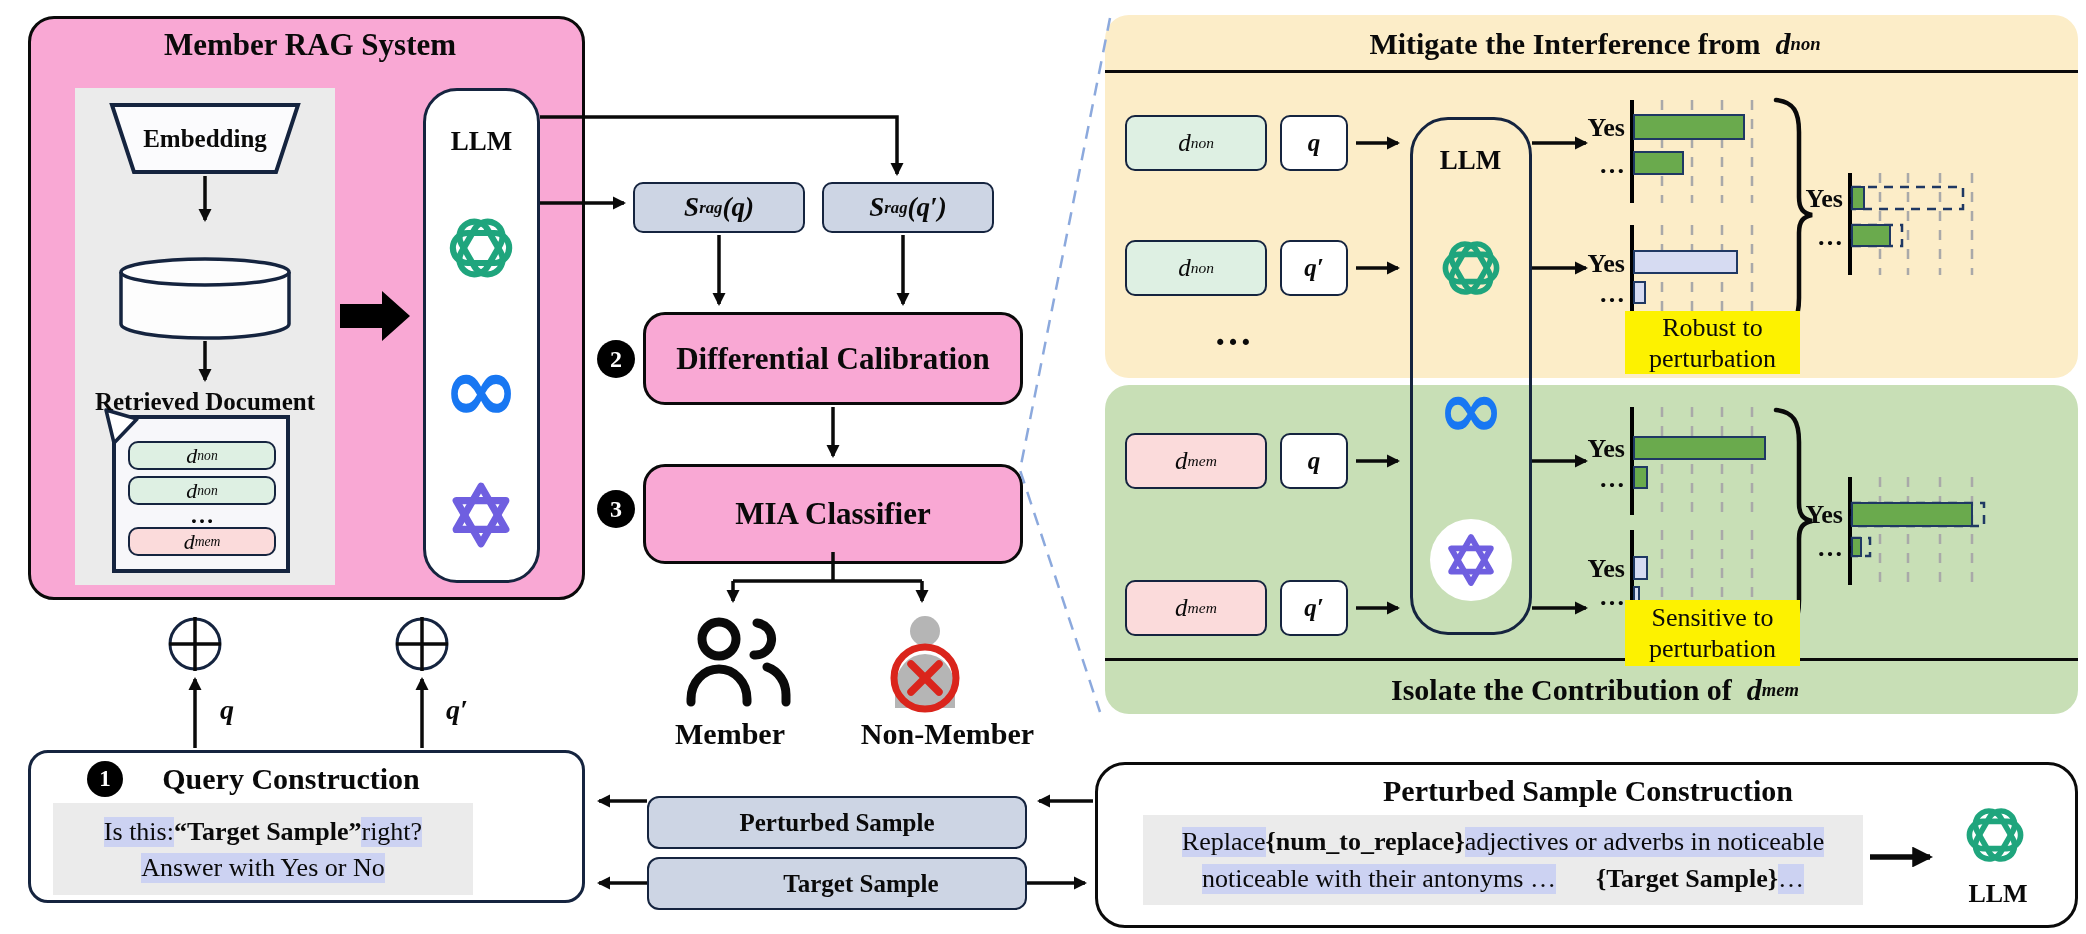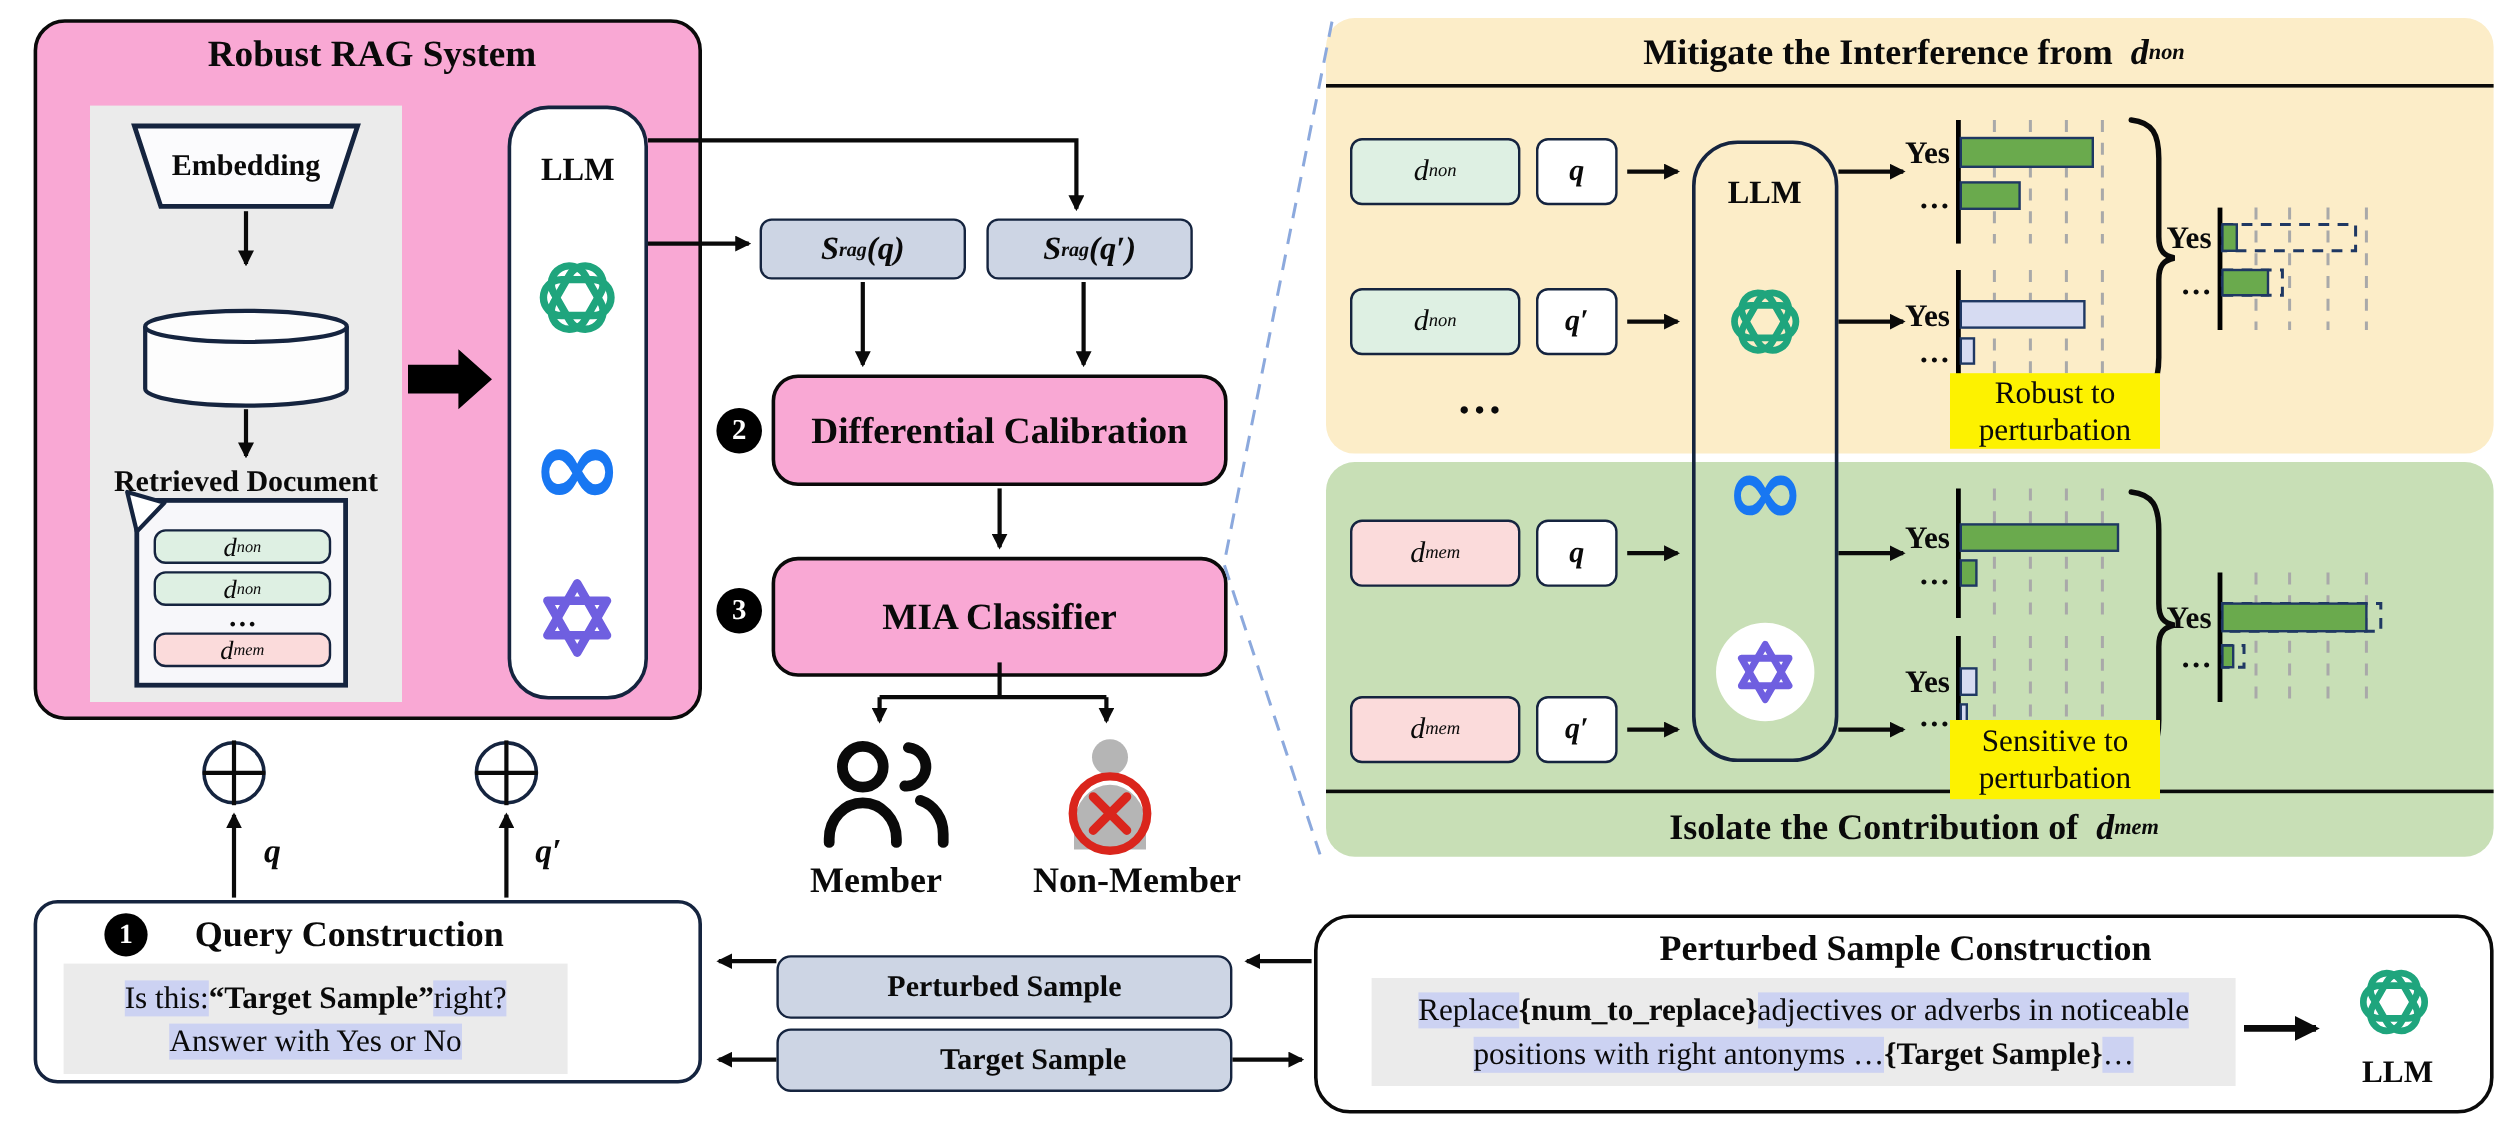--- a/index.html
+++ b/index.html
@@ -22,21 +22,21 @@
   #overlay{position:absolute;left:0;top:0;pointer-events:none;}
   .logo{position:absolute;pointer-events:none;}
   .meta{color:#1877f2;font-family:"DejaVu Sans",sans-serif;font-weight:bold;line-height:1;}
 </style>
 </head>
 <body>
 
 <div id="canvas">
 
   <div class="abs roundbox" style="left:28px;top:16px;width:557px;height:584px;border-radius:26px;"></div>
-  <div class="abs ctr b" style="left:120px;top:26px;width:380px;height:38px;font-size:31px;">Robust RAG System</div>
+  <div class="abs ctr b" style="left:120px;top:26px;width:380px;height:38px;font-size:31px;">Member RAG System</div>
 
   <div class="abs grayp" style="left:75px;top:88px;width:260px;height:497px;"></div>
 
   <div class="abs" style="left:112px;top:415px;width:178px;height:158px;background:#f7f7fa;border:4px solid #15243f;box-sizing:border-box;"></div>
   <div class="abs ctr i dbox" style="left:128px;top:441px;width:148px;height:29px;background:#def0e3;font-size:22px;">
     <span>d</span>
       <sub>non</sub>
   </div>
   <div class="abs ctr i dbox" style="left:128px;top:476px;width:148px;height:29px;background:#def0e3;font-size:22px;">
     <span>d</span>
@@ -130,22 +130,22 @@
 
   <div class="abs" style="left:1095px;top:762px;width:983px;height:166px;border:3.5px solid #0a0a0a;border-radius:30px;background:#fff;box-sizing:border-box;">
     <div class="abs ctr b" style="left:230px;top:6px;width:520px;height:40px;font-size:30px;">Perturbed Sample Construction</div>
     <div class="abs grayp" style="left:45px;top:50px;width:720px;height:90px;">
       <div class="abs ctr" style="left:0;top:10px;width:720px;height:34px;font-size:26px;">
           <span class="hl">Replace </span>
           <span style="font-weight: bold;">{num_to_replace}</span>
           <span class="hl"> adjectives or adverbs in noticeable</span>
         </div>
       <div class="abs ctr" style="left:0;top:47px;width:720px;height:34px;font-size:26px;">
-          <span class="hl">positions with right antonyms … </span>
-          <span style="font-weight: bold;">{Target Sample}</span>
+          <span class="hl">noticeable with their antonyms … </span>
+          <span style="font-weight: bold; padding-left: 40px;">{Target Sample}</span>
           <span class="hl"> …</span>
         </div>
     </div>
     <div class="abs ctr b" style="left:855px;top:113px;width:90px;height:32px;font-size:26px;">LLM</div>
   </div>
 
   <svg id="overlay" width="2086" height="934" viewBox="0 0 2086 934">
     <defs>
       <marker id="ah" viewBox="0 0 10 10" refX="8.5" refY="5" markerWidth="3.8" markerHeight="3.8" orient="auto-start-reverse">
         <path d="M0,0 L10,5 L0,10 z" fill="#0a0a0a"></path>

